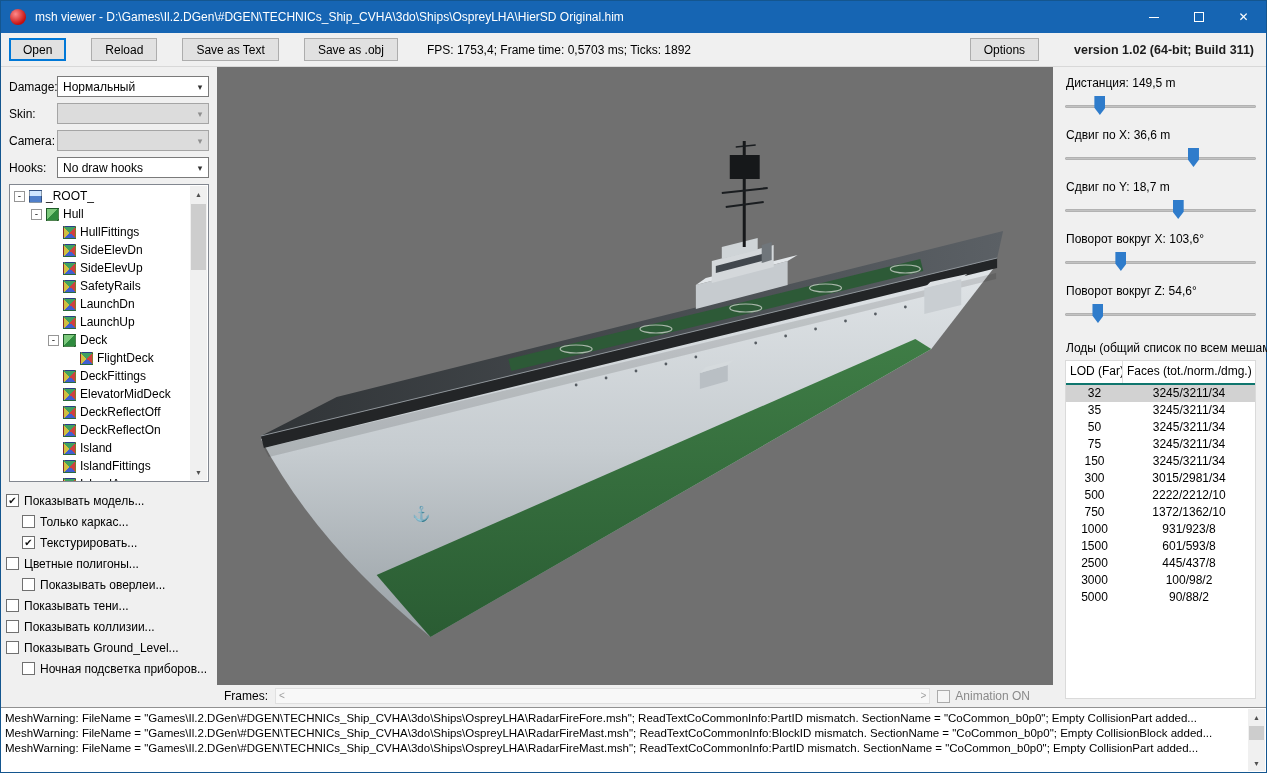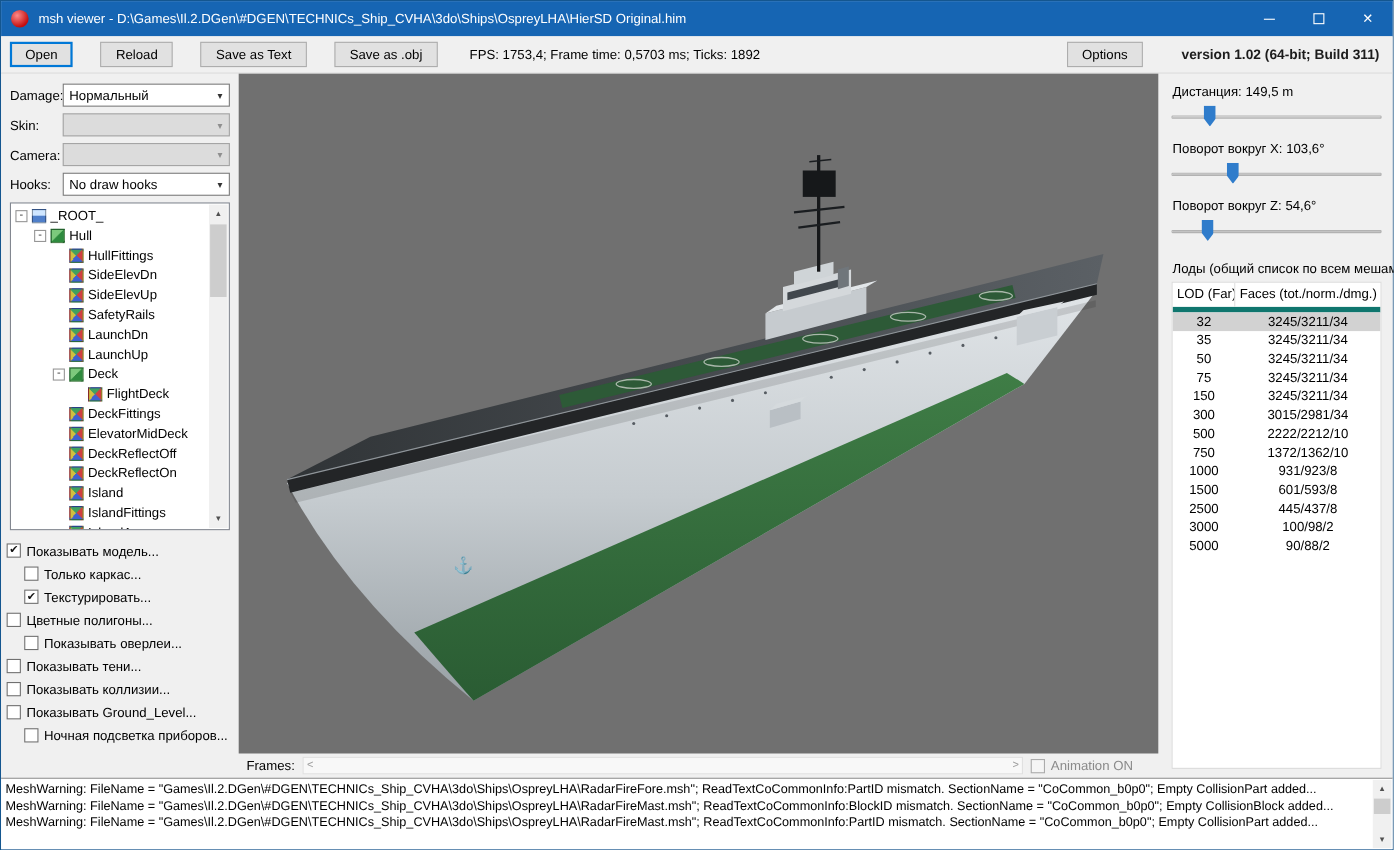--- a/index.html
+++ b/index.html
@@ -62,21 +62,21 @@
 
   
   .right-panel { flex:0 0 213px; width:213px; display:flex; flex-direction:column; padding:7px 10px 8px 12px; background:#f0f0f0; }
   .slider-group { margin:1px 0 11px; }
   .slider-label { font-size:12px; margin:2px 0 6px 1px; white-space:nowrap; }
   .slider { position:relative; height:21px; }
   .slider-track { position:absolute; left:0; right:0; top:9px; height:3px; background:#e8e8e8; border:1px solid #b2b2b2; border-radius:1px; box-shadow:inset 0 1px 1px rgba(0,0,0,0.18); }
   .slider-thumb { position:absolute; top:0; width:11px; height:19px; background:#2f7ccb; clip-path:polygon(0 0,100% 0,100% 62%,50% 100%,0 62%); }
   .lods-title { font-size:12px; margin:5px 0 5px 1px; white-space:nowrap; }
   .lod-table { flex:1; border:1px solid #dadada; background:#fff; display:flex; flex-direction:column; overflow:hidden; }
-  .lod-header { display:grid; grid-template-columns:57px 1fr; border-bottom:5px solid #0f766e; }
+  .lod-header { display:grid; grid-template-columns:57px 1fr; border-bottom:2px solid #0f766e; }
   .hcell { font-size:12px; padding:3px 4px 5px; border-right:1px solid #e0e0e0; white-space:nowrap; overflow:hidden; }
   .hcell:last-child { border-right:none; }
   .lod-row { display:grid; grid-template-columns:57px 1fr; height:17px;text-align:center; }
   .lod-row.selected { background:#d2d2d2; }
   .lod-cell { font-size:12px; padding:1px 4px; white-space:nowrap; }
 
   
   .log { flex:0 0 65px; position:relative; background:#fff; border-top:1px solid #919191; padding:3px 20px 0 4px; overflow:hidden; }
   .log-line { font-size:11.5px; height:15px; line-height:15px; white-space:nowrap; overflow:hidden; }
 
@@ -383,20 +383,34 @@
     <div class="right-panel">
       <div>
           <div class="slider-group">
             <div class="slider-label">Дистанция:  149,5 m</div>
             <div class="slider">
               <div class="slider-track"></div>
               <div class="slider-thumb" style="left: calc(18% - 5px);"></div>
             </div>
           </div>
           <div class="slider-group">
+            <div class="slider-label">Сдвиг по X:  36,6 m</div>
+            <div class="slider">
+              <div class="slider-track"></div>
+              <div class="slider-thumb" style="left: calc(67% - 5px);"></div>
+            </div>
+          </div>
+          <div class="slider-group">
+            <div class="slider-label">Сдвиг по Y:  18,7 m</div>
+            <div class="slider">
+              <div class="slider-track"></div>
+              <div class="slider-thumb" style="left: calc(59% - 5px);"></div>
+            </div>
+          </div>
+          <div class="slider-group">
             <div class="slider-label">Поворот вокруг X:  103,6°</div>
             <div class="slider">
               <div class="slider-track"></div>
               <div class="slider-thumb" style="left: calc(29% - 5px);"></div>
             </div>
           </div>
           <div class="slider-group">
             <div class="slider-label">Поворот вокруг Z:  54,6°</div>
             <div class="slider">
               <div class="slider-track"></div>

